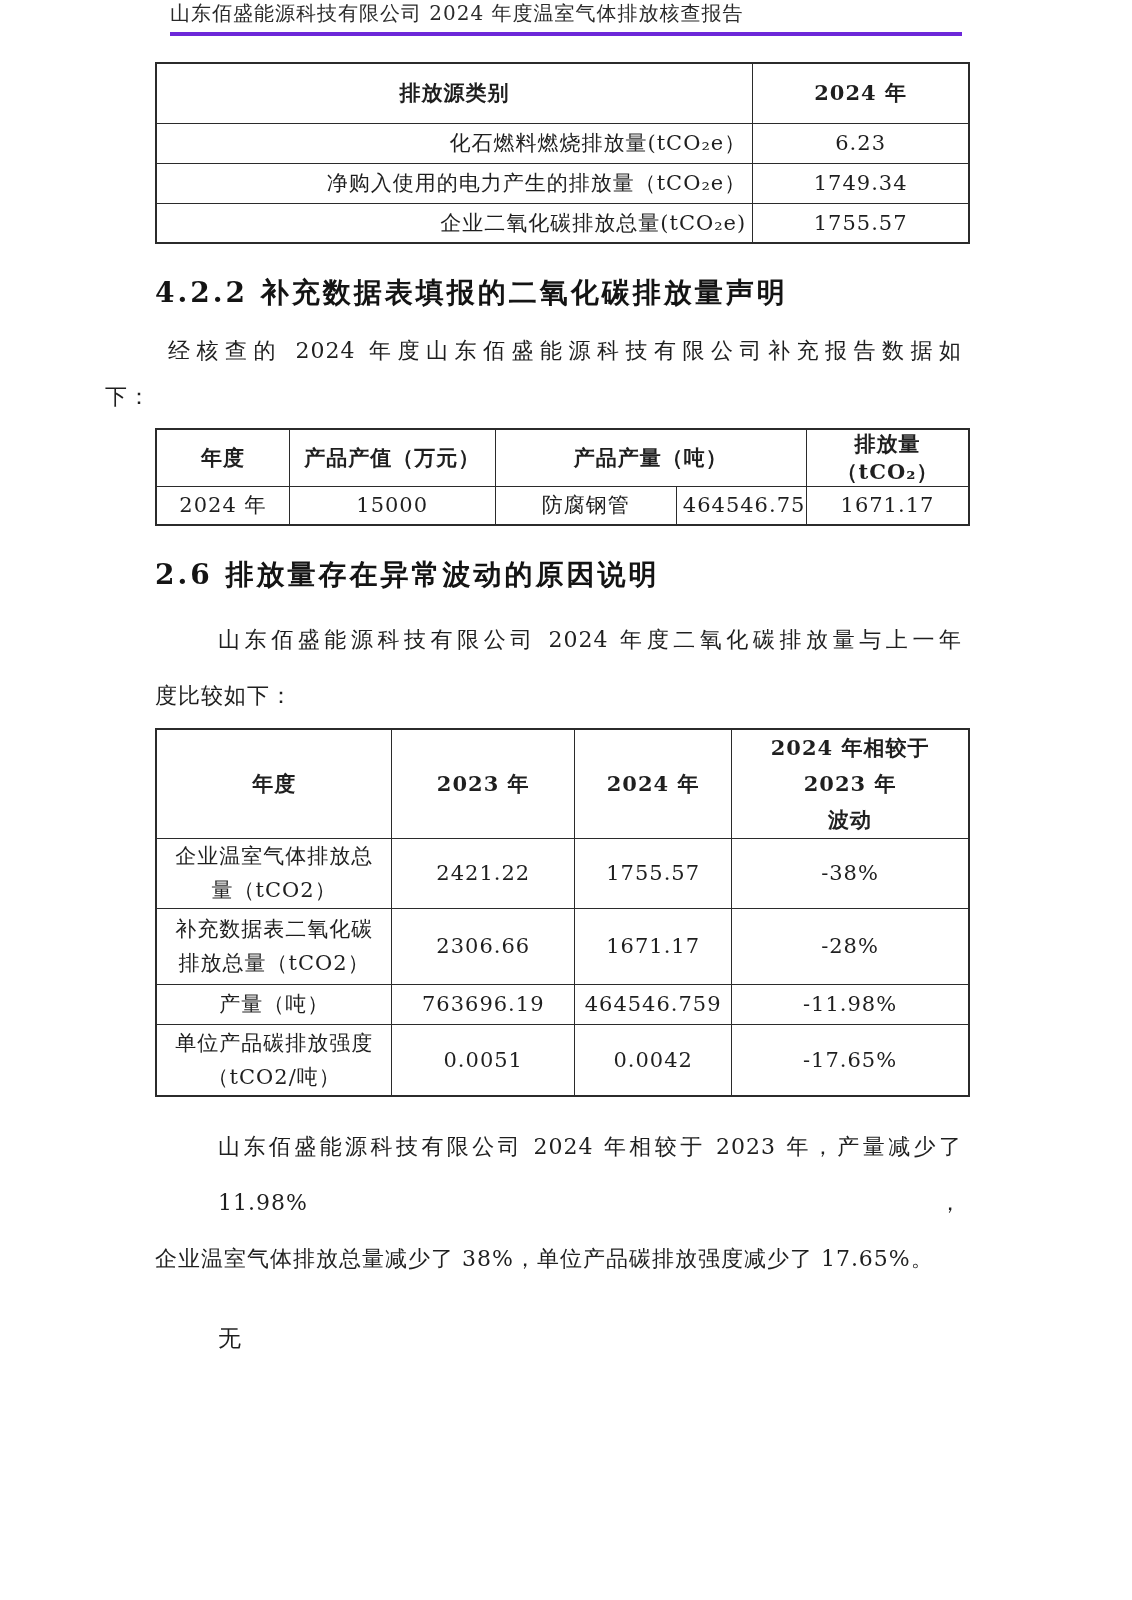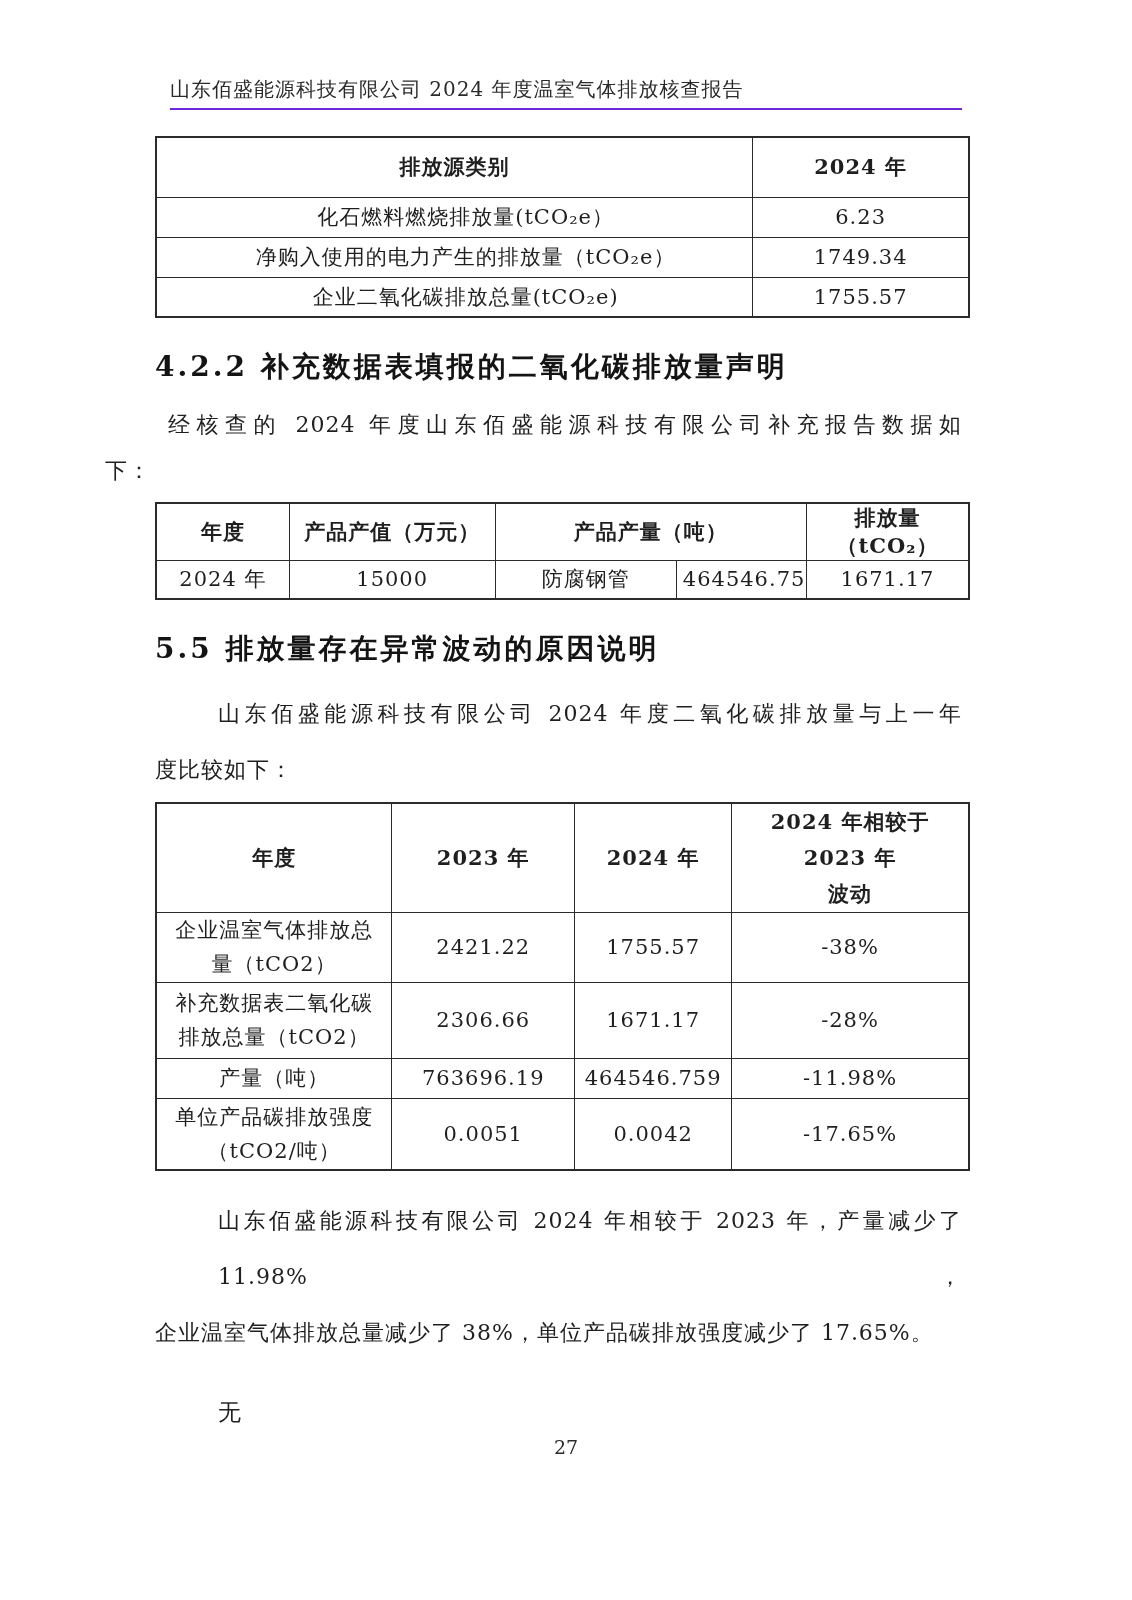--- a/index.html
+++ b/index.html
@@ -8,23 +8,22 @@
     width:1132px;height:1600px;
     margin:0 auto;
     background:#ffffff;
     font-family:"DejaVu Serif","Liberation Serif",serif;
     color:#1f1f1f;
     overflow:hidden;
   }
   
   .doc-header{
     margin:0 170px;
-    padding-top:76px;
     padding-bottom:5px;
-    border-bottom:2px solid #6d28d9;
+    border-bottom:4px solid #6d28d9;
     font-size:20px;
     letter-spacing:1px;
     color:#2a2a2a;
     white-space:nowrap;
   }
   
   .gut{margin-left:155px;margin-right:162px;}
   
   table{
     border-collapse:collapse;
@@ -39,21 +38,21 @@
     text-align:center;
     vertical-align:middle;
     padding:0 6px;
     font-weight:normal;
     overflow:hidden;
   }
   th{font-weight:bold;}
   .t1{margin:26px 162px 0 155px;}
   .t1 .hrow{height:60px;}
   .t1 .drow{height:40px;}
-  .t1 .lbl{text-align:center;padding-left:28px;}
+  .t1 .lbl{text-align:right;padding-left:28px;}
   .t2{margin:8px 162px 0 155px;}
   .t2 .hrow{height:42px;}
   .t2 .drow{height:38px;}
   .t3{margin:4px 162px 0 155px;}
   .t3 .hrow{height:80px;line-height:36px;}
   .t3 .r1{height:70px;}
   .t3 .r2{height:76px;}
   .t3 .r3{height:40px;}
   .t3 .r4{height:72px;}
   .t3 td{line-height:34px;}
@@ -149,21 +148,21 @@
     <tr class="drow">
       <td>2024 年</td>
       <td>15000</td>
       <td>防腐钢管</td>
       <td>464546.759</td>
       <td>1671.17</td>
     </tr>
   </tbody>
     </table>
 
-  <div class="sec-heading h43">5.5 排放量存在异常波动的原因说明</div>
+  <div class="sec-heading h43">2.6 排放量存在异常波动的原因说明</div>
   <div class="para para-wide p43">
     <div class="ln indent jfull">山东佰盛能源科技有限公司 2024 年度二氧化碳排放量与上一年</div>
     <div class="ln">度比较如下：</div>
   </div>
 
   <table class="t3">
     <colgroup>
       <col style="width:29%">
         <col style="width:22.5%">
         <col style="width:19.3%">
@@ -217,15 +216,14 @@
 
   <div class="para para-wide psum">
     <div class="ln indent jfull">山东佰盛能源科技有限公司 2024 年相较于 2023 年，产量减少了 11.98%，</div>
     <div class="ln">企业温室气体排放总量减少了 38%，单位产品碳排放强度减少了 17.65%。</div>
   </div>
 
   <div class="para gut none-answer">
     <span class="indent">无</span>
   </div>
 
-  <div class="page-number">27</div>
 
 </div>
 
 </body></html>

